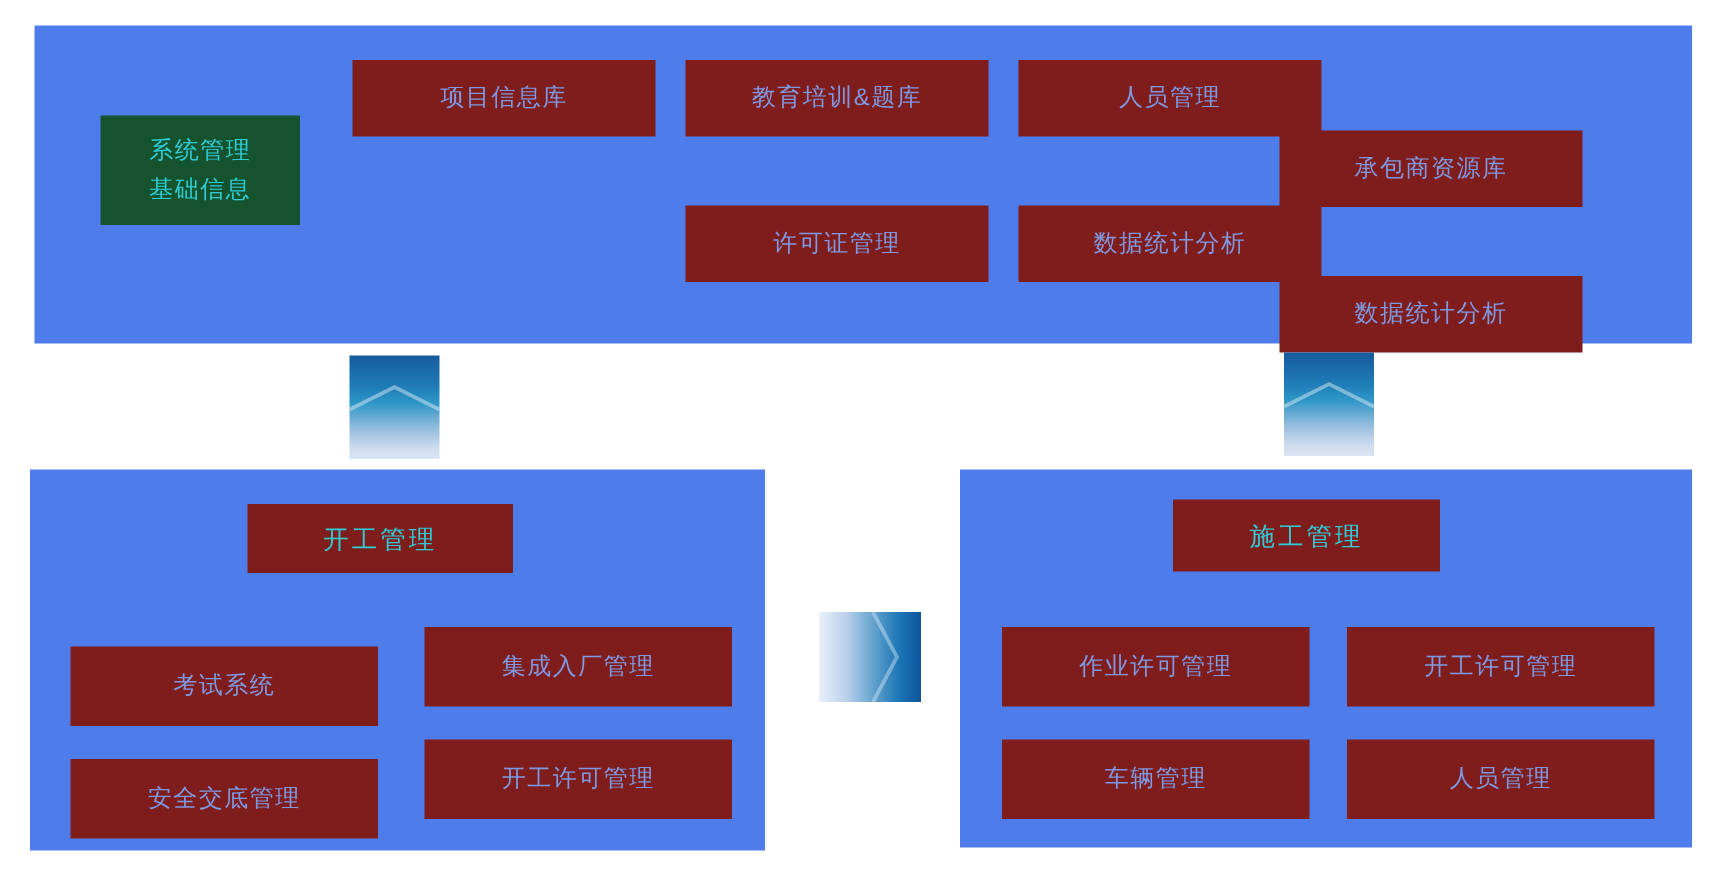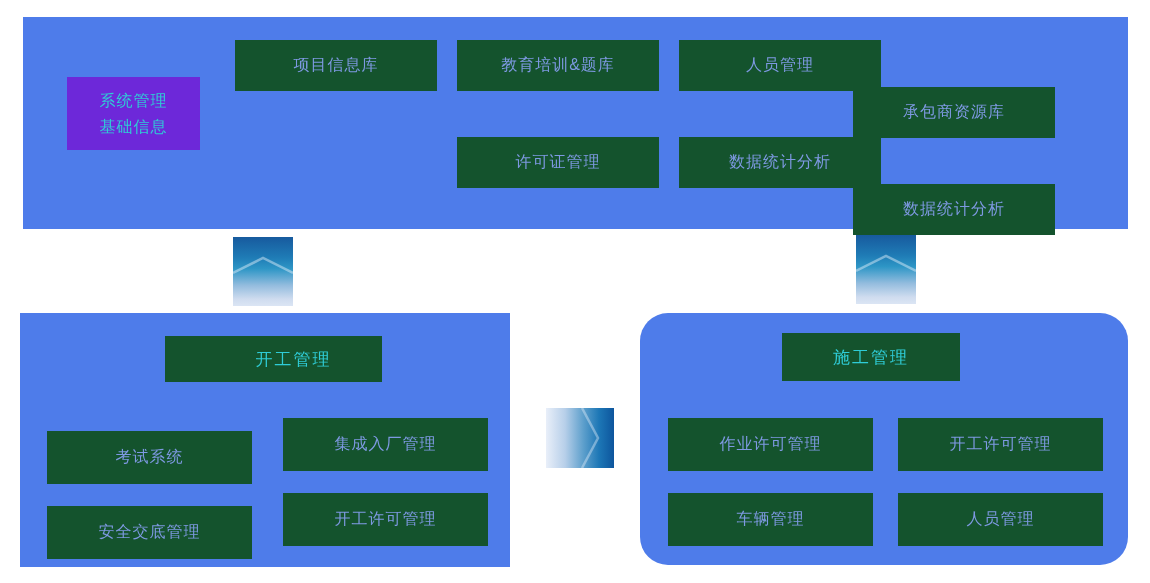--- a/index.html
+++ b/index.html
@@ -6,55 +6,55 @@
   .stage{
     position:relative;
     width:1150px;height:583px;
     background:#ffffff;
     font-family:"Liberation Sans", sans-serif;
     overflow:hidden;
   }
   .panel{position:absolute;background:#4e7cea;}
   .top-panel{left:23px;top:17px;width:1105px;height:212px;}
   .left-panel{left:20px;top:313px;width:490px;height:254px;}
-  .right-panel{left:640px;top:313px;width:488px;height:252px;border-radius:28px;}
+  .right-panel{left:640px;top:313px;width:488px;height:252px;}
 
   .box{
     position:absolute;
-    background:#14532d;
+    background:#7f1d1d;
     color:#7e99e2;
     font-size:16px;
     display:flex;align-items:center;justify-content:center;
     text-align:center;
     letter-spacing:1px;
   }
   .title-box{
     color:#2fccd6;
     font-size:17px;
     letter-spacing:2px;
   }
   .side-label{
     position:absolute;
     left:44px;top:60px;width:133px;height:73px;
-    background:#6d28d9;
+    background:#14532d;
     color:#2fccd6;
     font-size:16px;
     letter-spacing:1px;
     display:flex;flex-direction:column;align-items:center;justify-content:center;
     line-height:26px;
   }
 
   
   .t-box{width:202px;height:51px;}
   .t-r1{top:23px;}
   .t-r2{top:120px;}
   .t-c1{left:212px;} .t-c2{left:434px;} .t-c3{left:656px;} .t-c4{left:830px;margin-top:47px;}
 
   
-  .lp-title{left:145px;top:23px;width:177px;height:46px;padding-left:40px;}
+  .lp-title{left:145px;top:23px;width:177px;height:46px;}
   .rp-title{left:142px;top:20px;width:178px;height:48px;}
   .b-box{width:205px;height:53px;}
   .b-r1{top:105px;} .b-r2{top:180px;}
   .lp-c1{left:27px;margin-top:13px;} .lp-c2{left:263px;}
   .rp-c1{left:28px;} .rp-c2{left:258px;}
 
   
   .connector{position:absolute;}
   .connector svg{display:block;width:100%;height:100%;}
   .conn-v{

